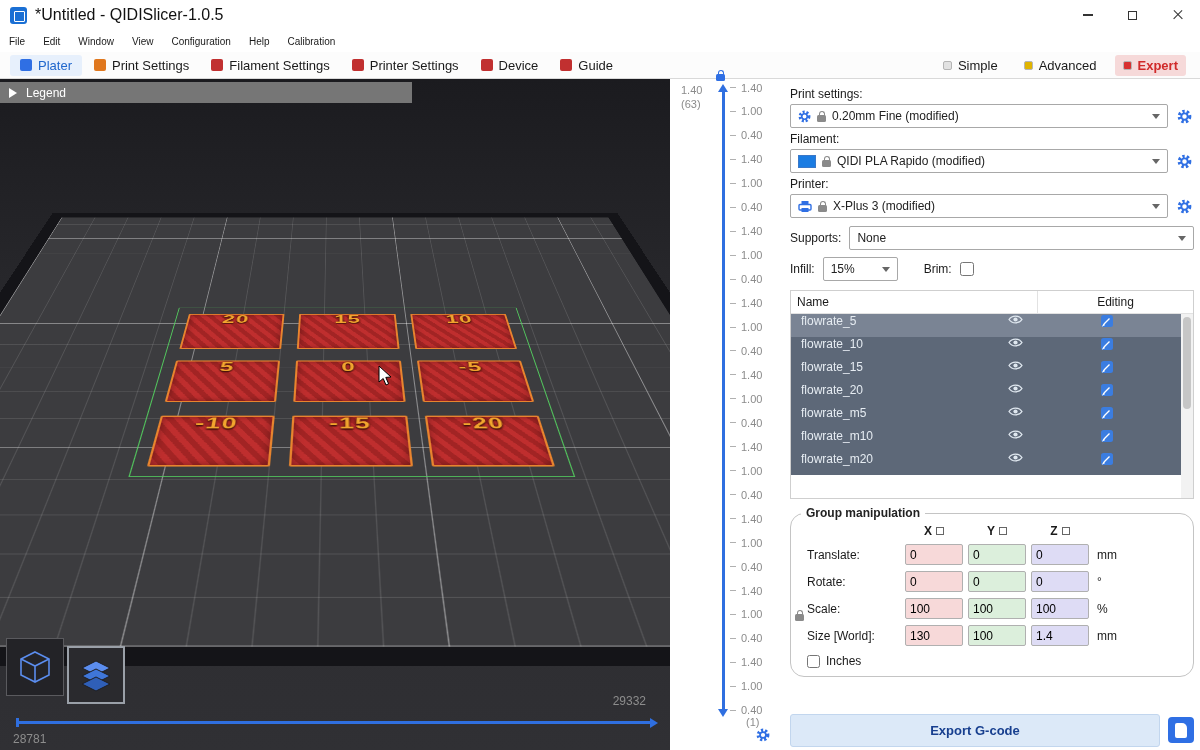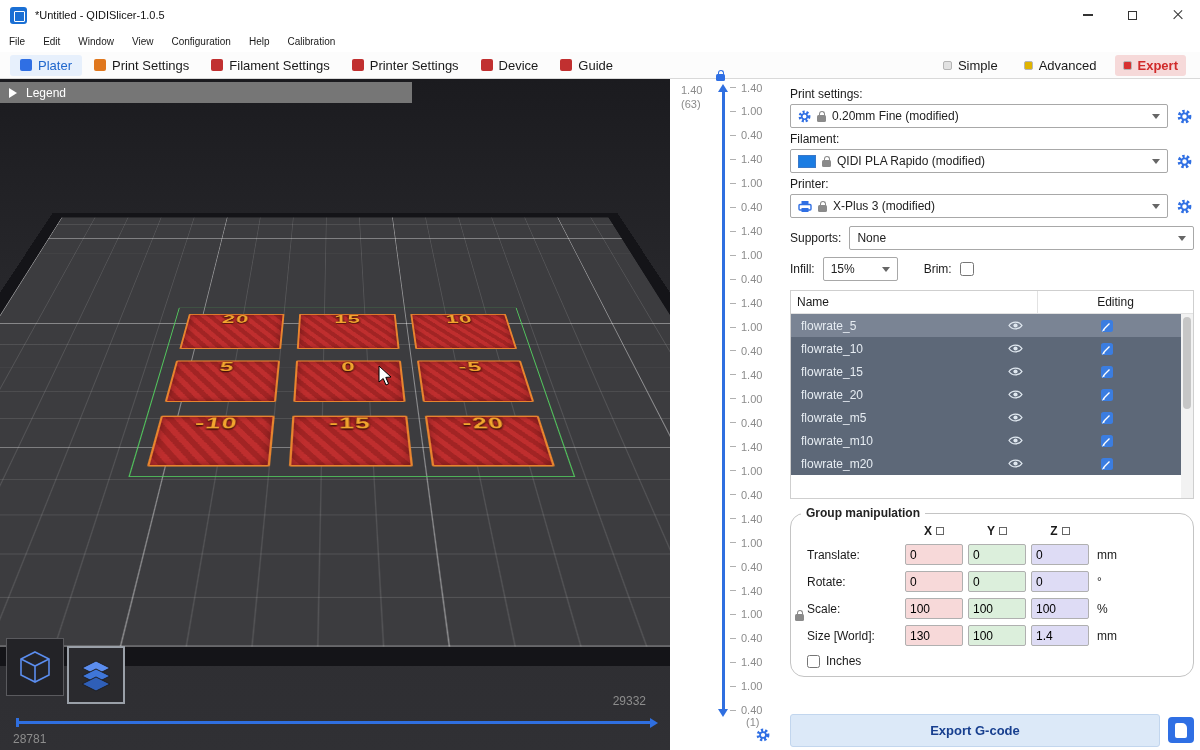--- a/index.html
+++ b/index.html
@@ -3,21 +3,21 @@
 <meta charset="utf-8">
 <style>
   * { margin:0; padding:0; box-sizing:border-box; }
   html,body { width:1200px; height:750px; overflow:hidden; }
   body { font-family:"Liberation Sans","DejaVu Sans",sans-serif; font-size:12px; color:#1a1a1a; background:#fff; position:relative; }
 
   
   .titlebar { height:30px; display:flex; align-items:center; padding-left:10px; background:#fff; }
   .app-icon { width:17px; height:17px; border-radius:3px; background:#1a6fd4; position:relative; margin-right:8px; }
   .app-icon::after { content:""; position:absolute; left:4px; top:4px; width:9px; height:9px; border:1.5px solid #fff; border-radius:1px; }
-  .window-title { font-size:11px; color:#111; }
+  .window-title { font-size:16px; color:#111; }
   .win-controls { margin-left:auto; display:flex; height:30px; }
   .win-btn { width:45px; height:30px; display:flex; align-items:center; justify-content:center; }
   .glyph-min { width:10px; height:1.5px; background:#333; }
   .glyph-max { width:9px; height:9px; border:1.3px solid #333; }
   .glyph-close { position:relative; width:12px; height:12px; }
   .glyph-close::before,.glyph-close::after { content:""; position:absolute; left:0; top:5px; width:12px; height:1.4px; background:#333; }
   .glyph-close::before { transform:rotate(45deg); } .glyph-close::after { transform:rotate(-45deg); }
 
   
   .menubar { height:22px; display:flex; align-items:center; background:#fff; font-size:10px; }
@@ -111,21 +111,21 @@
   .combo.small { flex:none; width:75px; }
   .brim-label { margin-left:18px; }
   input[type="checkbox"] { width:14px; height:14px; }
 
   
   .objlist { margin-top:9px; height:209px; border:1px solid #cfcfcf; position:relative; background:#fff; }
   .objlist-header { height:23px; display:flex; align-items:center; border-bottom:1px solid #e2e2e2; }
   .oh-name { flex:1; padding-left:6px; }
   .oh-editing { width:156px; text-align:center; border-left:1px solid #e2e2e2; line-height:22px; }
   .objlist-body { position:absolute; left:0; top:23px; right:12px; bottom:0; background:#fff; overflow:hidden; }
-  .obj-row { height:23px; display:flex; align-items:center; background:#5d6878; color:#e6ecf2; }
+  .obj-row { height:23px; display:flex; background:#5d6878; color:#e6ecf2; }
   .obj-row.selected { background:#7a8494; }
   .or-name { flex:1; padding-left:10px; }
   .or-eye { width:36px; display:flex; justify-content:center; }
   .or-edit { width:148px; display:flex; justify-content:center; }
   .objlist-scroll { position:absolute; top:23px; right:0; bottom:0; width:12px; background:#f2f2f2; }
   .objlist-thumb { position:absolute; top:3px; left:2px; width:8px; height:92px; background:#c6c6c6; border-radius:4px; }
 
   
   .gm { margin-top:14px; border:1px solid #c4c4c4; border-radius:14px; position:relative; padding:8px 8px 8px 16px; }
   .gm-title { position:absolute; top:-8px; left:10px; background:#fff; padding:0 5px; font-weight:bold; color:#222; }

